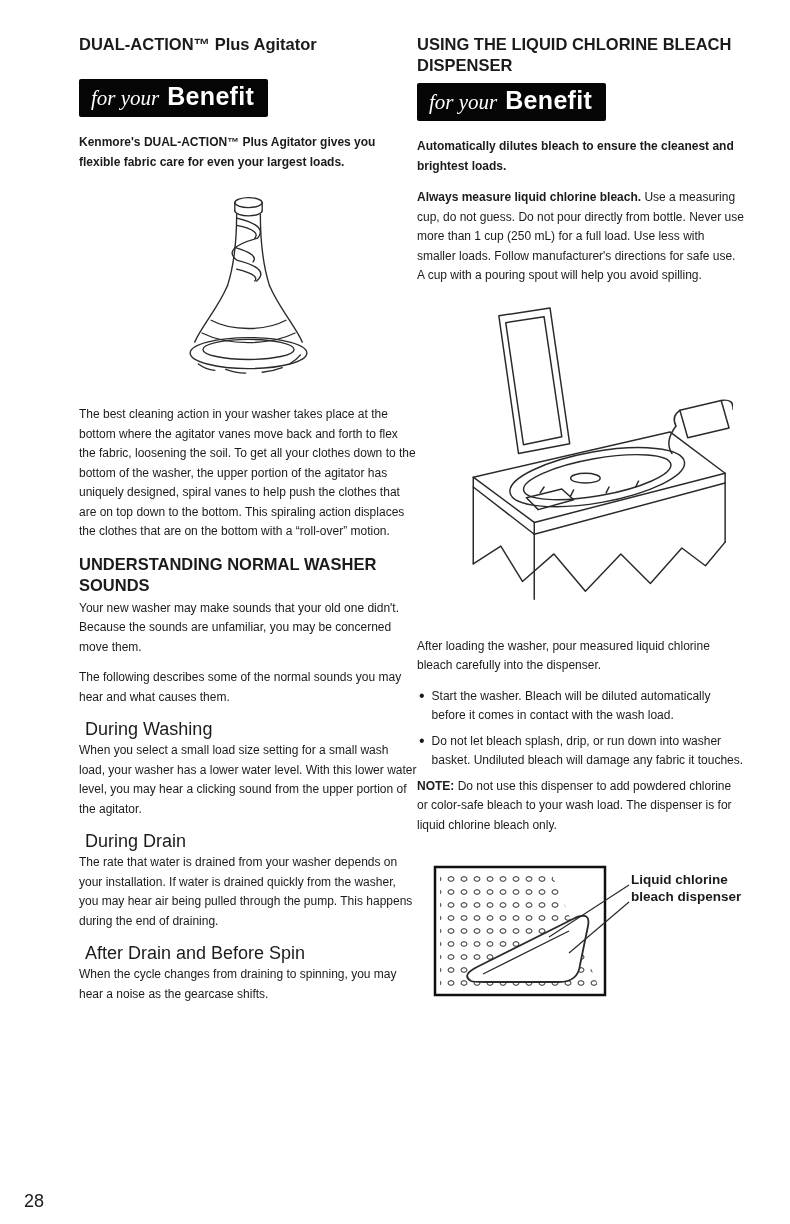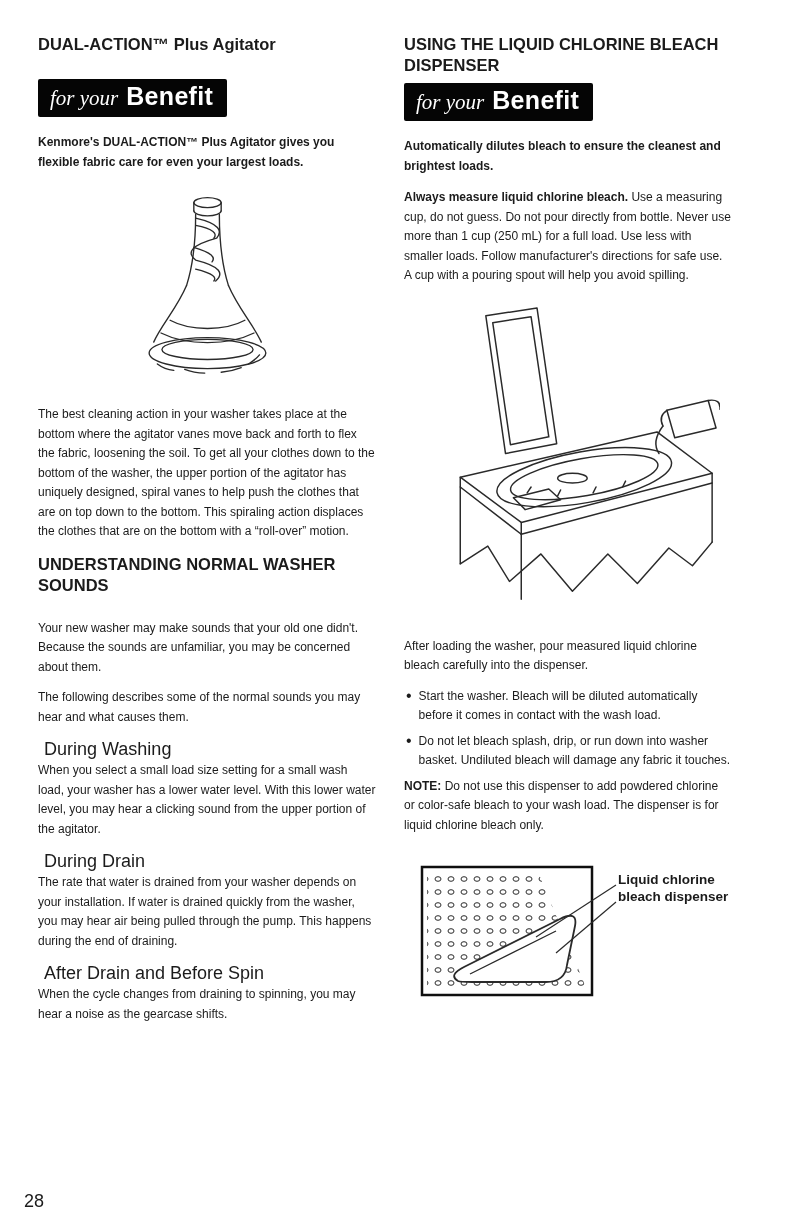--- a/index.html
+++ b/index.html
@@ -2,41 +2,41 @@
 <html><head>
 <meta charset="utf-8">
 <style>
   * { margin:0; padding:0; box-sizing:border-box; }
   html,body { background:#ffffff; }
   body {
     width:790px; height:1224px; position:relative; overflow:hidden;
     font-family:"Liberation Sans", sans-serif; color:#1b1b1b;
     -webkit-font-smoothing:antialiased;
   }
-  .page { width:790px; height:1224px; padding:34px 40px 0 38px; display:flex; gap:28px; position:relative; }
+  .page { width:790px; height:1224px; padding:34px 40px 0 79px; display:flex; position:relative; }
   .col-left  { width:338px; flex:0 0 338px; }
   .col-right { width:327px; flex:0 0 327px; }
 
   .sec-heading { font-size:16.5px; font-weight:bold; line-height:21px; }
   .col-left  .sec-heading { margin-bottom:24px; }
   .col-right .sec-heading { margin-bottom:7px; }
 
   .badge {
     display:inline-block; background:#050505; color:#ffffff;
     padding:3px 14px 6px 12px; border-radius:2px; margin-bottom:16px;
     white-space:nowrap;
   }
   .badge .script { font-family:"Liberation Serif", serif; font-style:italic; font-size:21px; margin-right:8px; }
   .badge .word   { font-family:"Liberation Sans", sans-serif; font-weight:bold; font-size:25px; letter-spacing:0.3px; }
 
   p { font-size:12px; line-height:19.5px; margin-bottom:11px; }
   .bold-intro { font-weight:bold; margin-bottom:12px; }
   .lead-bold { font-weight:bold; }
 
-  .mid-heading { font-size:16.5px; font-weight:bold; line-height:21px; margin:12px 0 23px; }
+  .mid-heading { font-size:16.5px; font-weight:bold; line-height:21px; margin:12px 0 3px; }
   .sub-heading { font-size:18px; font-weight:normal; line-height:19px; margin:13px 6px 2px; }
 
   figure { margin:16px; }
   .agitator-fig { text-align:center; margin:6px 0 12px; }
   .washer-fig   { text-align:center; margin:14px 0 18px; }
 
   .bullet { display:flex; margin-bottom:6px; }
   .bullet::before { content:"\2022"; flex:0 0 auto; margin:0 7px 0 2px; }
   .bullet p { margin:0; }
 
@@ -91,21 +91,21 @@
           <path d="M60 196 q10 4 22 4"></path>
           <path d="M100 199 q12 -1 22 -5"></path>
           <path d="M130 190 q8 -5 12 -10"></path>
         </g>
       </svg>
     </figure>
 
     <p>The best cleaning action in your washer takes place at the bottom where the agitator vanes move back and forth to flex the fabric, loosening the soil. To get all your clothes down to the bottom of the washer, the upper portion of the agitator has uniquely designed, spiral vanes to help push the clothes that are on top down to the bottom. This spiraling action displaces the clothes that are on the bottom with a “roll-over” motion.</p>
 
     <h2 class="mid-heading">UNDERSTANDING NORMAL WASHER SOUNDS</h2>
-    <p>Your new washer may make sounds that your old one didn't. Because the sounds are unfamiliar, you may be concerned about them.</p>
+    <p>Your new washer may make sounds that your old one didn't. Because the sounds are unfamiliar, you may be concerned move them.</p>
     <p>The following describes some of the normal sounds you may hear and what causes them.</p>
 
     <h3 class="sub-heading">During Washing</h3>
     <p>When you select a small load size setting for a small wash load, your washer has a lower water level. With this lower water level, you may hear a clicking sound from the upper portion of the agitator.</p>
 
     <h3 class="sub-heading">During Drain</h3>
     <p>The rate that water is drained from your washer depends on your installation. If water is drained quickly from the washer, you may hear air being pulled through the pump. This happens during the end of draining.</p>
 
     <h3 class="sub-heading">After Drain and Before Spin</h3>
     <p>When the cycle changes from draining to spinning, you may hear a noise as the gearcase shifts.</p>

